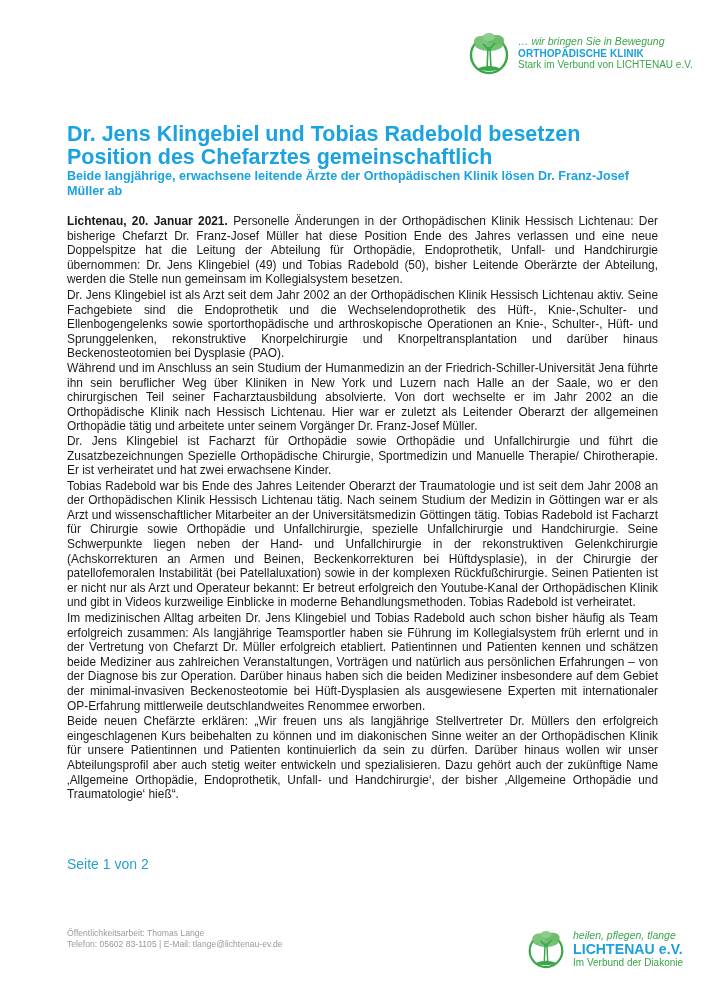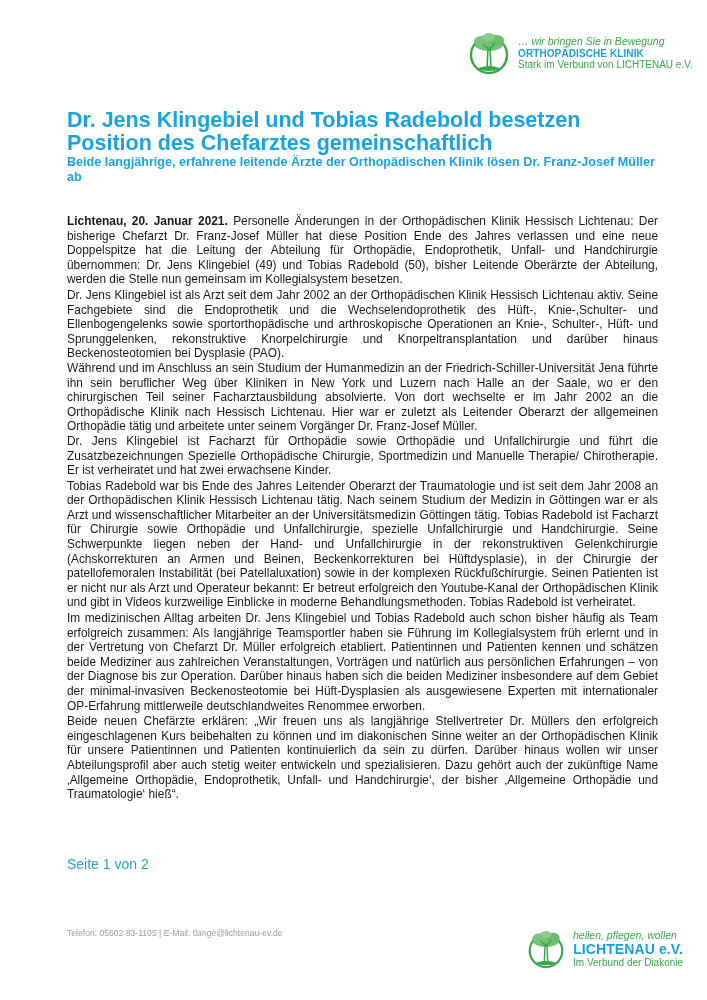--- a/index.html
+++ b/index.html
@@ -8,23 +8,23 @@
 
     .logo { position: absolute; display: flex; align-items: center; }
     .logo-top { left: 468px; top: 30px; }
     .logo-bottom { left: 527px; top: 928px; }
     .tree { width: 42px; height: 46px; }
     .logo-bottom .tree { width: 38px; height: 42px; }
     .logo-text { margin-left: 8px; line-height: 1.15; }
     .logo-tag { font-style: italic; font-size: 10.5px; color: #3aa64a; }
     .logo-name { font-weight: bold; font-size: 10px; color: #1aa0dc; letter-spacing: 0.1px; }
     .logo-sub { font-size: 10px; color: #3aa64a; }
-    .logo-bottom .logo-name { font-size: 14px; font-weight: bold; text-align: center; }
+    .logo-bottom .logo-name { font-size: 14px; font-weight: bold; }
 
-    .headline { position: absolute; left: 67px; top: 109px; width: 600px; }
+    .headline { position: absolute; left: 67px; top: 123px; width: 600px; }
     .title { font-family: "Liberation Sans", sans-serif; font-weight: bold; font-size: 21.5px; line-height: 23px; color: #1aa3e0; }
     .subtitle { font-weight: bold; font-size: 12.6px; line-height: 14.5px; color: #1aa3e0; margin-top: 0px; }
 
     .body-text { position: absolute; left: 67px; top: 214px; width: 591px; font-size: 11.9px; line-height: 14.6px; text-align: justify; color: #1a1a1a; }
     .body-text p { margin: 0; }
     .body-text p.gap { margin-top: 1px; }
     .body-text .lead { font-weight: bold; }
 
     .page-num { position: absolute; left: 67px; top: 856px; font-size: 14px; color: #2a9fd0; }
     .footer { position: absolute; left: 67px; top: 928px; font-size: 8.6px; line-height: 11px; color: #9a9a9a; }
@@ -44,47 +44,48 @@
   </svg>
   <div class="logo-text">
     <div class="logo-tag">… wir bringen Sie in Bewegung</div>
     <div class="logo-name">ORTHOPÄDISCHE KLINIK</div>
     <div class="logo-sub">Stark im Verbund von LICHTENAU e.V.</div>
   </div>
 </div>
 
 <div class="headline">
   <h1 class="title">Dr. Jens Klingebiel und Tobias Radebold besetzen Position des Chefarztes gemeinschaftlich</h1>
-  <h2 class="subtitle">Beide langjährige, erfahrene leitende Ärzte der Orthopädischen Klinik lösen Dr. Franz-Josef Müller ab</h2>
+  <h2 class="subtitle">Beide langjährige, erwachsene leitende Ärzte der Orthopädischen Klinik lösen Dr. Franz-Josef Müller ab</h2>
 </div>
 
 <div class="body-text">
   <p><span class="lead">Lichtenau, 20. Januar 2021.</span><span> Personelle Änderungen in der Orthopädischen Klinik Hessisch Lichtenau: Der bisherige Chefarzt Dr. Franz-Josef Müller hat diese Position Ende des Jahres verlassen und eine neue Doppelspitze hat die Leitung der Abteilung für Orthopädie, Endoprothetik, Unfall- und Handchirurgie übernommen: Dr. Jens Klingebiel (49) und Tobias Radebold (50), bisher Leitende Oberärzte der Abteilung, werden die Stelle nun gemeinsam im Kollegialsystem besetzen.</span></p>
   <p class="gap">Dr. Jens Klingebiel ist als Arzt seit dem Jahr 2002 an der Orthopädischen Klinik Hessisch Lichtenau aktiv. Seine Fachgebiete sind die Endoprothetik und die Wechselendoprothetik des Hüft-, Knie-,Schulter- und Ellenbogengelenks sowie sportorthopädische und arthroskopische Operationen an Knie-, Schulter-, Hüft- und Sprunggelenken, rekonstruktive Knorpelchirurgie und Knorpeltransplantation und darüber hinaus Beckenosteotomien bei Dysplasie (PAO).</p>
   <p>Während und im Anschluss an sein Studium der Humanmedizin an der Friedrich-Schiller-Universität Jena führte ihn sein beruflicher Weg über Kliniken in New York und Luzern nach Halle an der Saale, wo er den chirurgischen Teil seiner Facharztausbildung absolvierte. Von dort wechselte er im Jahr 2002 an die Orthopädische Klinik nach Hessisch Lichtenau. Hier war er zuletzt als Leitender Oberarzt der allgemeinen Orthopädie tätig und arbeitete unter seinem Vorgänger Dr. Franz-Josef Müller.</p>
   <p>Dr. Jens Klingebiel ist Facharzt für Orthopädie sowie Orthopädie und Unfallchirurgie und führt die Zusatzbezeichnungen Spezielle Orthopädische Chirurgie, Sportmedizin und Manuelle Therapie/ Chirotherapie. Er ist verheiratet und hat zwei erwachsene Kinder.</p>
   <p class="gap">Tobias Radebold war bis Ende des Jahres Leitender Oberarzt der Traumatologie und ist seit dem Jahr 2008 an der Orthopädischen Klinik Hessisch Lichtenau tätig. Nach seinem Studium der Medizin in Göttingen war er als Arzt und wissenschaftlicher Mitarbeiter an der Universitätsmedizin Göttingen tätig. Tobias Radebold ist Facharzt für Chirurgie sowie Orthopädie und Unfallchirurgie, spezielle Unfallchirurgie und Handchirurgie. Seine Schwerpunkte liegen neben der Hand- und Unfallchirurgie in der rekonstruktiven Gelenkchirurgie (Achskorrekturen an Armen und Beinen, Beckenkorrekturen bei Hüftdysplasie), in der Chirurgie der patellofemoralen Instabilität (bei Patellaluxation) sowie in der komplexen Rückfußchirurgie. Seinen Patienten ist er nicht nur als Arzt und Operateur bekannt: Er betreut erfolgreich den Youtube-Kanal der Orthopädischen Klinik und gibt in Videos kurzweilige Einblicke in moderne Behandlungsmethoden. Tobias Radebold ist verheiratet.</p>
   <p class="gap">Im medizinischen Alltag arbeiten Dr. Jens Klingebiel und Tobias Radebold auch schon bisher häufig als Team erfolgreich zusammen: Als langjährige Teamsportler haben sie Führung im Kollegialsystem früh erlernt und in der Vertretung von Chefarzt Dr. Müller erfolgreich etabliert. Patientinnen und Patienten kennen und schätzen beide Mediziner aus zahlreichen Veranstaltungen, Vorträgen und natürlich aus persönlichen Erfahrungen – von der Diagnose bis zur Operation. Darüber hinaus haben sich die beiden Mediziner insbesondere auf dem Gebiet der minimal-invasiven Beckenosteotomie bei Hüft-Dysplasien als ausgewiesene Experten mit internationaler OP-Erfahrung mittlerweile deutschlandweites Renommee erworben.</p>
   <p class="gap">Beide neuen Chefärzte erklären: „Wir freuen uns als langjährige Stellvertreter Dr. Müllers den erfolgreich eingeschlagenen Kurs beibehalten zu können und im diakonischen Sinne weiter an der Orthopädischen Klinik für unsere Patientinnen und Patienten kontinuierlich da sein zu dürfen. Darüber hinaus wollen wir unser Abteilungsprofil aber auch stetig weiter entwickeln und spezialisieren. Dazu gehört auch der zukünftige Name ‚Allgemeine Orthopädie, Endoprothetik, Unfall- und Handchirurgie‘, der bisher ‚Allgemeine Orthopädie und Traumatologie‘ hieß“.</p>
 </div>
 
 <div class="page-num">Seite 1 von 2</div>
 
 <div class="footer">
+  <div>Öffentlichkeitsarbeit: Thomas Lange</div>
   <div>Telefon: 05602 83-1105 | E-Mail: tlange@lichtenau-ev.de</div>
 </div>
 
 <div class="logo logo-bottom">
   <svg class="tree" viewBox="0 0 42 46">
     <circle cx="21" cy="25" r="18" fill="none" stroke="#3aa64a" stroke-width="2.4"></circle>
     <ellipse cx="21" cy="13" rx="15" ry="8" fill="#5cb85c" opacity="0.85"></ellipse>
     <ellipse cx="13" cy="11" rx="7" ry="5" fill="#7cc47c"></ellipse>
     <ellipse cx="28" cy="10" rx="8" ry="5" fill="#6cbc6c"></ellipse>
     <ellipse cx="21" cy="7" rx="6" ry="4" fill="#8ccc8c"></ellipse>
     <path d="M20 17 L19 40 M22 17 L23 40 M21 20 L15 14 M21 20 L27 13" stroke="#3aa64a" stroke-width="1.6" fill="none"></path>
     <path d="M8 39 Q21 33 34 39 Q21 43 8 39 Z" fill="#3aa64a"></path>
   </svg>
   <div class="logo-text">
-    <div class="logo-tag">heilen, pflegen, wollen</div>
+    <div class="logo-tag">heilen, pflegen, tlange</div>
     <div class="logo-name">LICHTENAU e.V.</div>
     <div class="logo-sub">Im Verbund der Diakonie</div>
   </div>
 </div>
 
 </body></html>

